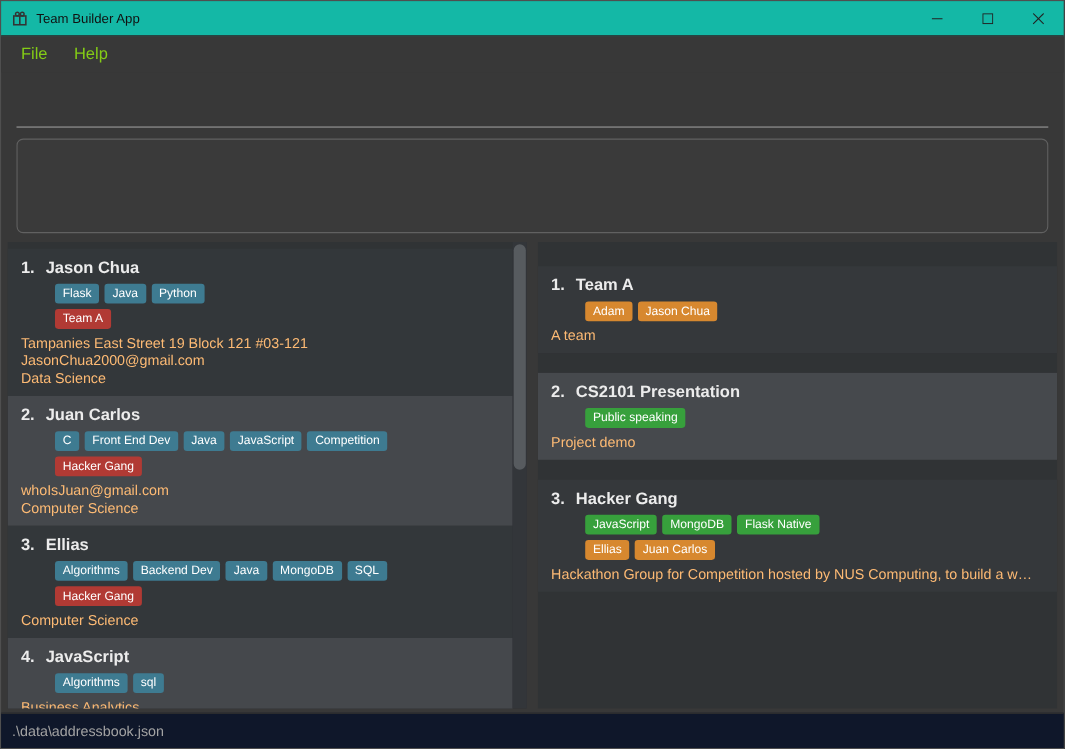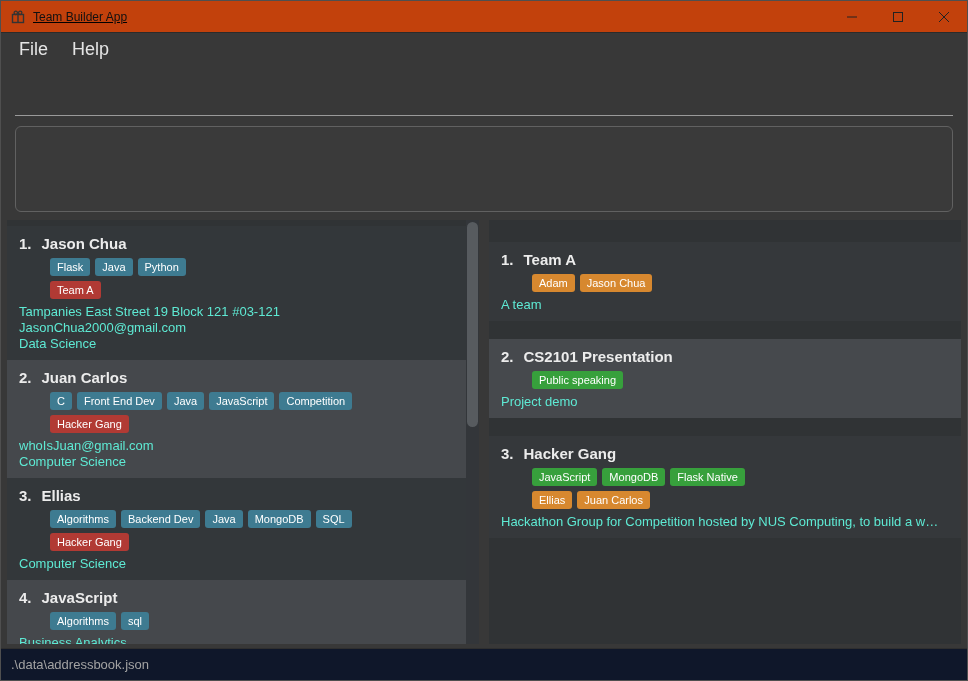--- a/index.html
+++ b/index.html
@@ -8,31 +8,30 @@
     font-family:"Liberation Sans", sans-serif;
     background:#222;
   }
   .window{
     width:968px;height:681px;box-sizing:border-box;
     display:flex;flex-direction:column;
     background:#383838;border:1px solid #4f4f4f;
   }
   
   .title-bar{
-    flex:0 0 31px;background:#c2410c;display:flex;align-items:center;
+    flex:0 0 31px;background:#14b8a6;display:flex;align-items:center;
     border-bottom:1px solid #2b2b2b;
-    text-decoration:underline;
   }
   .app-icon{margin:0 8px 0 10px;display:flex;align-items:center;}
   .title-text{font-size:12px;color:#111;}
   .window-controls{margin-left:auto;display:flex;height:100%;}
   .win-btn{width:46px;height:100%;display:flex;align-items:center;justify-content:center;}
   
   .menu-bar{flex:0 0 33px;background:#383838;display:flex;align-items:center;padding-left:6px;}
-  .menu-item{color:#e5e5e5;font-size:18px;padding:6px 12px;}
+  .menu-item{color:#84cc16;font-size:15px;padding:6px 12px;}
   
   .command-area{flex:0 0 50px;margin:0 14px;display:flex;align-items:flex-end;}
   .command-input{
     width:100%;background:transparent;border:none;outline:none;
     border-bottom:1px solid #9a9a9a;
     height:30px;color:#ededed;font-size:15px;padding:0 2px;
     font-family:"Liberation Sans", sans-serif;
   }
   
   .result-display{
@@ -56,21 +55,21 @@
     display:flex;gap:10px;margin-bottom:4px;white-space:nowrap;overflow:hidden;}
   .tag-row{display:flex;flex-wrap:wrap;gap:5px;margin-bottom:5px;margin-left:31px;}
   .tag{
     font-size:11px;line-height:14px;padding:2px 7px;border-radius:3px;color:#fff;
     white-space:nowrap;
   }
   .tag-blue{background:var(--tag-blue,#3e7b91);}
   .tag-red{background:var(--tag-red,#b13a34);}
   .tag-orange{background:var(--tag-orange,#d7882f);}
   .tag-green{background:var(--tag-green,#37a03c);}
-  .detail-line{font-size:13px;line-height:16px;color:#5eead4;
+  .detail-line{font-size:13px;line-height:16px;color:#fdba74;
     white-space:nowrap;overflow:hidden;text-overflow:ellipsis;}
   
   .scrollbar{flex:0 0 13px;background:#33363a;padding:2px 1px;box-sizing:border-box;}
   .scroll-thumb{width:11px;height:205px;background:#575b5f;border-radius:6px;}
   
   .status-bar{
     flex:0 0 31px;background:#0f172a;border-top:1px solid #2f2f2f;
     display:flex;align-items:center;padding:0 10px;
     color:#a3a3a3;font-size:13px;
   }

